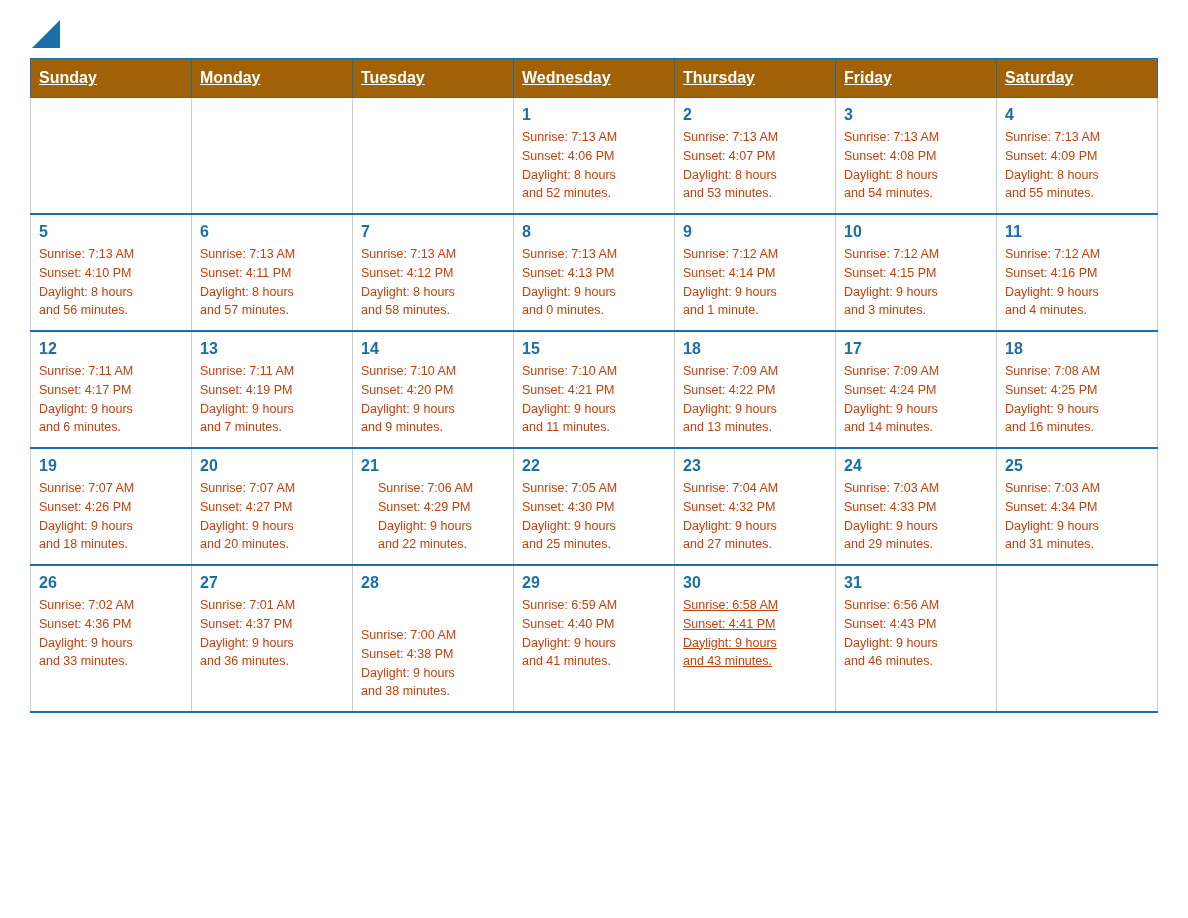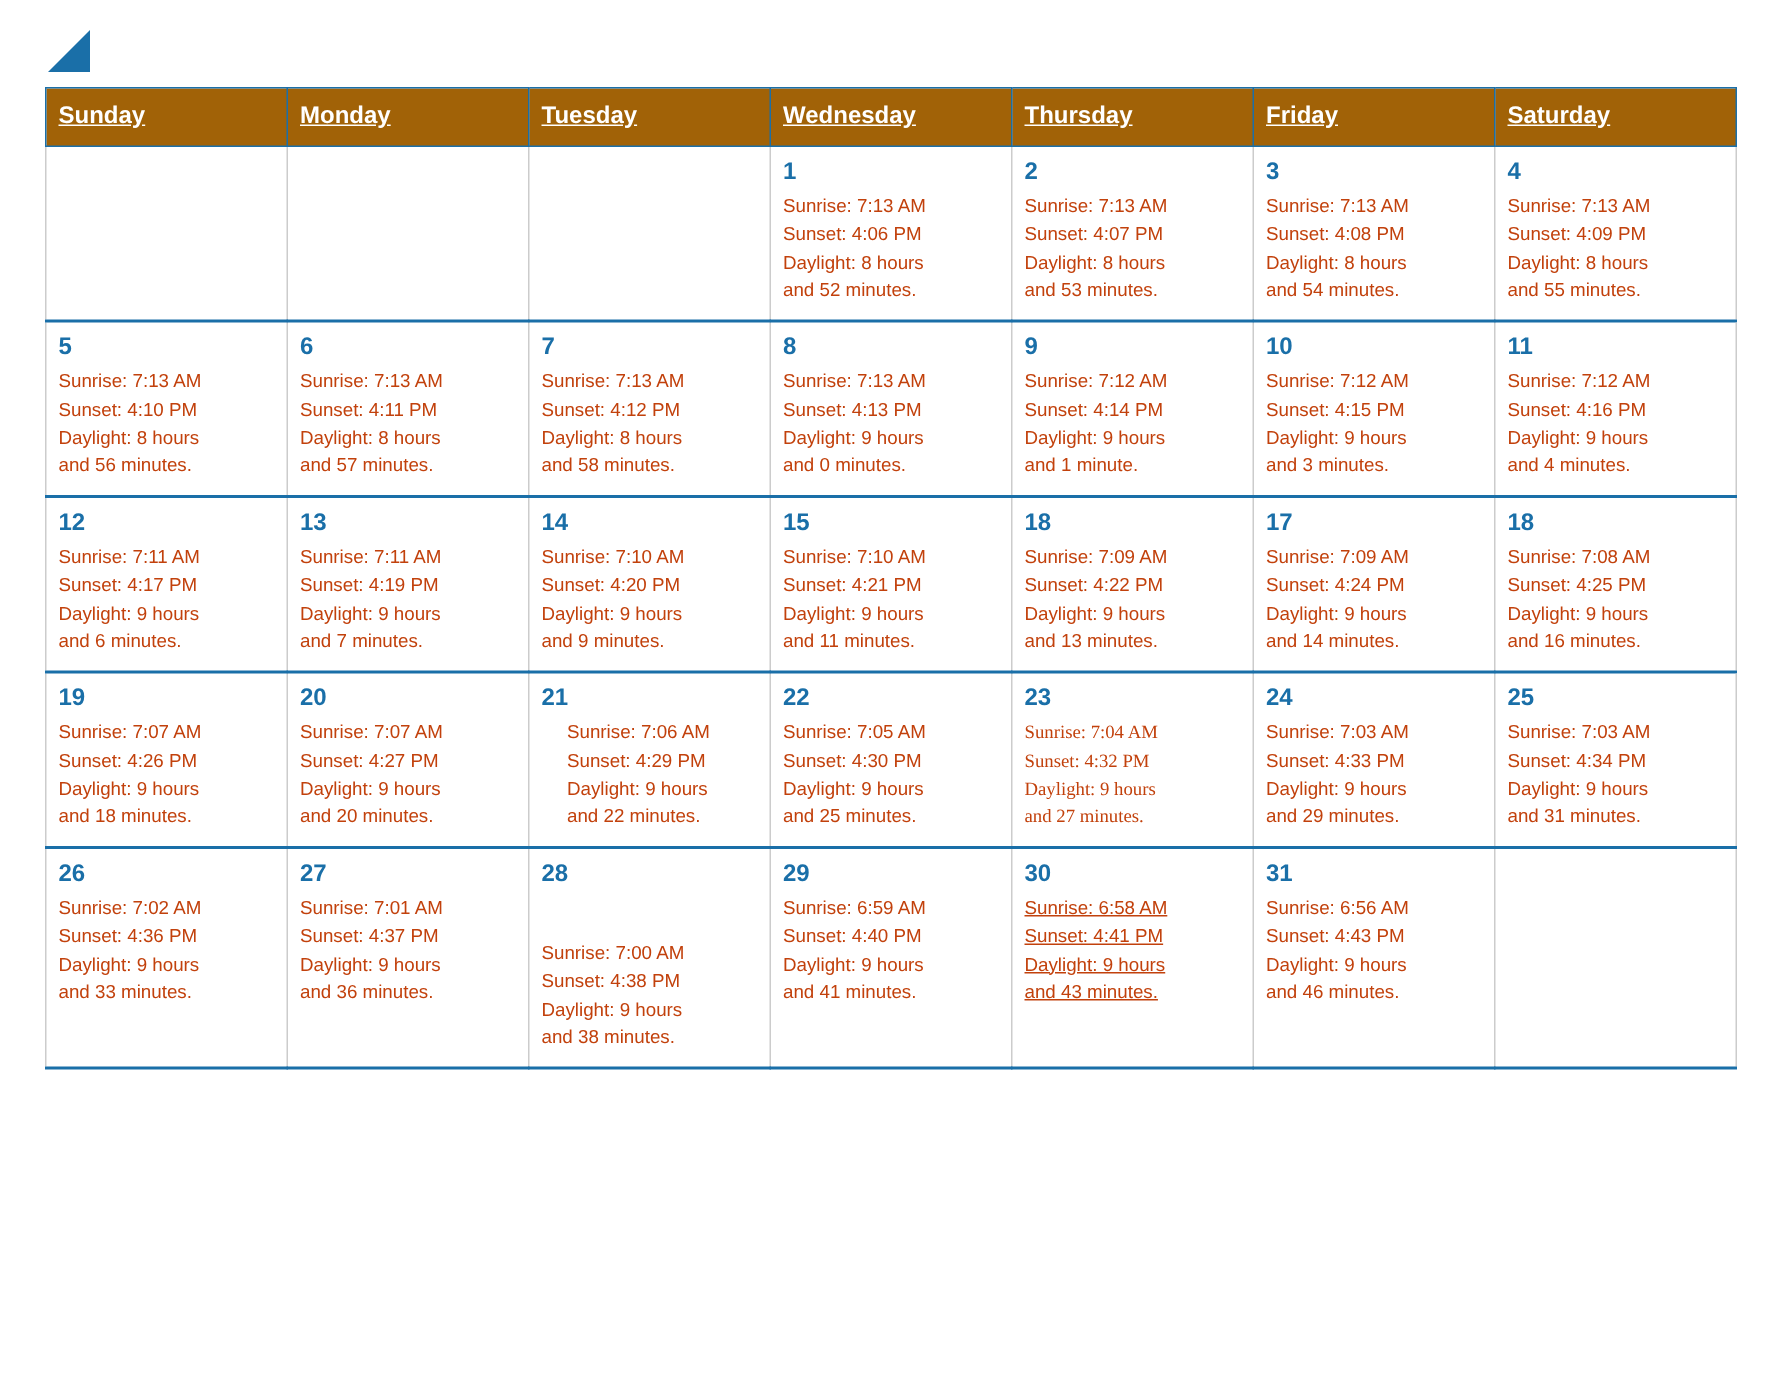--- a/index.html
+++ b/index.html
@@ -281,21 +281,21 @@
         </td>
         <td>
           <span class="day-number">22</span>
           <div class="day-info" style="white-space: pre-line;">Sunrise: 7:05 AM
 Sunset: 4:30 PM
 Daylight: 9 hours
 and 25 minutes.</div>
         </td>
         <td>
           <span class="day-number">23</span>
-          <div class="day-info" style="white-space: pre-line; font-family: Liberation Serif, serif;">Sunrise: 7:04 AM
+          <div class="day-info" style="white-space: pre-line;">Sunrise: 7:04 AM
 Sunset: 4:32 PM
 Daylight: 9 hours
 and 27 minutes.</div>
         </td>
         <td>
           <span class="day-number">24</span>
           <div class="day-info" style="white-space: pre-line;">Sunrise: 7:03 AM
 Sunset: 4:33 PM
 Daylight: 9 hours
 and 29 minutes.</div>

